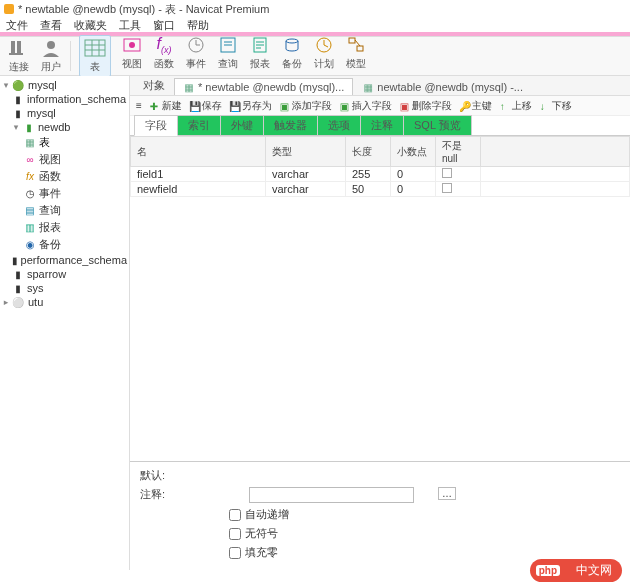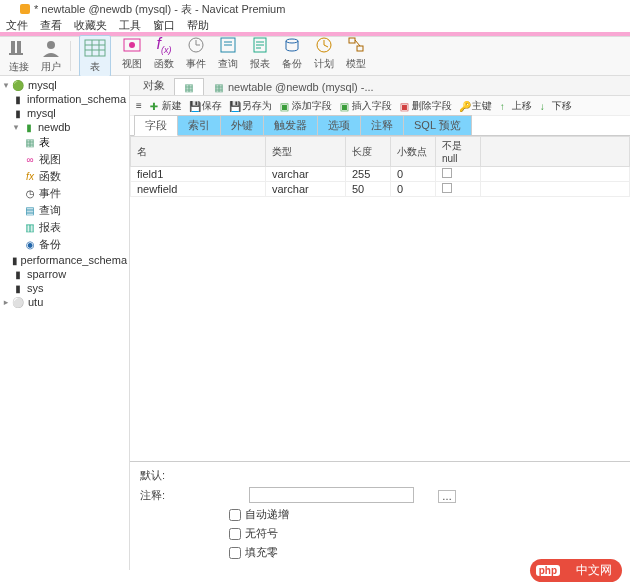--- a/index.html
+++ b/index.html
@@ -1,19 +1,19 @@
 <!DOCTYPE html>
 <html><head>
 <meta charset="utf-8">
 <style>
   * { box-sizing: border-box; margin: 0; padding: 0; font-family: "Microsoft YaHei", Arial, sans-serif; }
   body { width: 630px; height: 588px; background: #fff; font-size: 11px; color: #333; position: relative; overflow: hidden; }
 
   
-  .title-bar { height: 18px; background: #fff; display: flex; align-items: center; padding: 0 20px; gap: 4px; }
+  .title-bar { height: 18px; background: #fff; display: flex; align-items: center; padding: 0 4px; gap: 4px; }
   .title-icon { width: 10px; height: 10px; background: #f5a623; border-radius: 2px; }
   .title-text { font-size: 11px; color: #444; }
 
   
   .menu-bar { height: 18px; background: #fff; display: flex; align-items: center; gap: 12px; padding: 0 6px; border-bottom: 4px solid #f9a8d4; }
   .menu-item { font-size: 11px; color: #333; cursor: default; }
 
   
   .top-toolbar { height: 40px; background: #f8f8f8; display: flex; align-items: center; gap: 8px; padding: 0 8px; border-top: 1px solid #ddd; border-bottom: 1px solid #ddd; }
   .tb-group { display: flex; gap: 10px; align-items: flex-start; }
@@ -36,34 +36,34 @@
   .content { flex: 1; display: flex; flex-direction: column; }
   .obj-tabs { height: 20px; display: flex; align-items: flex-end; gap: 0; padding-left: 4px; border-bottom: 1px solid #ddd; background: #f5f5f5; }
   .obj-tab { padding: 2px 8px; font-size: 11px; color: #555; border: 1px solid transparent; border-bottom: none; cursor: pointer; display: flex; align-items: center; gap: 3px; }
   .obj-tab.active { background: #fff; border-color: #ccc; }
 
   .action-bar { height: 20px; display: flex; align-items: center; gap: 8px; padding: 0 6px; border-bottom: 1px solid #eee; background: #fafafa; }
   .act { font-size: 10px; color: #444; display: flex; align-items: center; gap: 2px; cursor: pointer; }
   .act .mini-ico { width: 10px; height: 10px; }
 
   .sub-tabs { height: 20px; display: flex; align-items: flex-end; border-bottom: 1px solid #ccc; padding-left: 4px; background: #fff; }
-  .sub-tab { padding: 2px 10px; font-size: 11px; color: #555; border: 1px solid #ccc; border-bottom: none; background: #7dd3fc; margin-right: -1px; cursor: pointer; }
+  .sub-tab { padding: 2px 10px; font-size: 11px; color: #555; border: 1px solid #ccc; border-bottom: none; background: #22c55e; margin-right: -1px; cursor: pointer; }
   .sub-tab.active { background: #fff; border-bottom: 1px solid #fff; position: relative; top: 1px; }
 
   
   .grid { flex: 1; overflow: auto; background: #fff; }
   table.fields { border-collapse: collapse; width: 100%; }
   table.fields th { background: #f4f4f4; border: 1px solid #ddd; font-size: 10px; font-weight: normal; padding: 2px 6px; text-align: left; color: #444; }
   table.fields td { border: 1px solid #eee; font-size: 11px; padding: 1px 6px; height: 14px; }
   table.fields tr.selected td { background: #1e7fe0; color: #fff; }
   .chk { display: inline-block; width: 10px; height: 10px; border: 1px solid #aaa; background: #fff; }
 
   
   .props { border-top: 1px solid #ccc; padding: 6px 10px; background: #fff; }
-  .prop-row { display: flex; align-items: flex-end; gap: 24px; margin-bottom: 4px; font-size: 11px; }
+  .prop-row { display: flex; align-items: flex-start; gap: 24px; margin-bottom: 4px; font-size: 11px; }
   .prop-label { width: 85px; color: #444; }
   .prop-input { flex: 0 0 165px; }
   .prop-input select, .prop-input input { width: 100%; font-size: 11px; padding: 1px 2px; border: 1px solid #bbb; }
   .prop-check { display: flex; align-items: center; gap: 4px; }
   .prop-check input { width: 12px; height: 12px; }
 
   
   .watermark { position: absolute; bottom: 6px; right: 8px; background: #e84c3d; color: #fff; border-radius: 12px; padding: 3px 10px 3px 6px; font-size: 12px; display: flex; align-items: center; gap: 16px; }
   .watermark .wm-logo { background: #fff; color: #e84c3d; font-weight: bold; border-radius: 3px; padding: 0 3px; font-size: 10px; }
   .c-gray { fill: #888; }
@@ -268,20 +268,21 @@
   </div>
 
   <div class="content">
 
     <div class="obj-tabs">
       <div class="obj-tab">
           <span>对象</span>
         </div>
       <div class="obj-tab active">
           <span class="tree-icon" style="color:#6a8">▦</span>
+          <span>* newtable @newdb (mysql)...</span>
         </div>
       <div class="obj-tab">
           <span class="tree-icon" style="color:#6a8">▦</span>
           <span>newtable @newdb (mysql) -...</span>
         </div>
     </div>
 
     <div class="action-bar">
       <div class="act">
           <span>≡</span>

